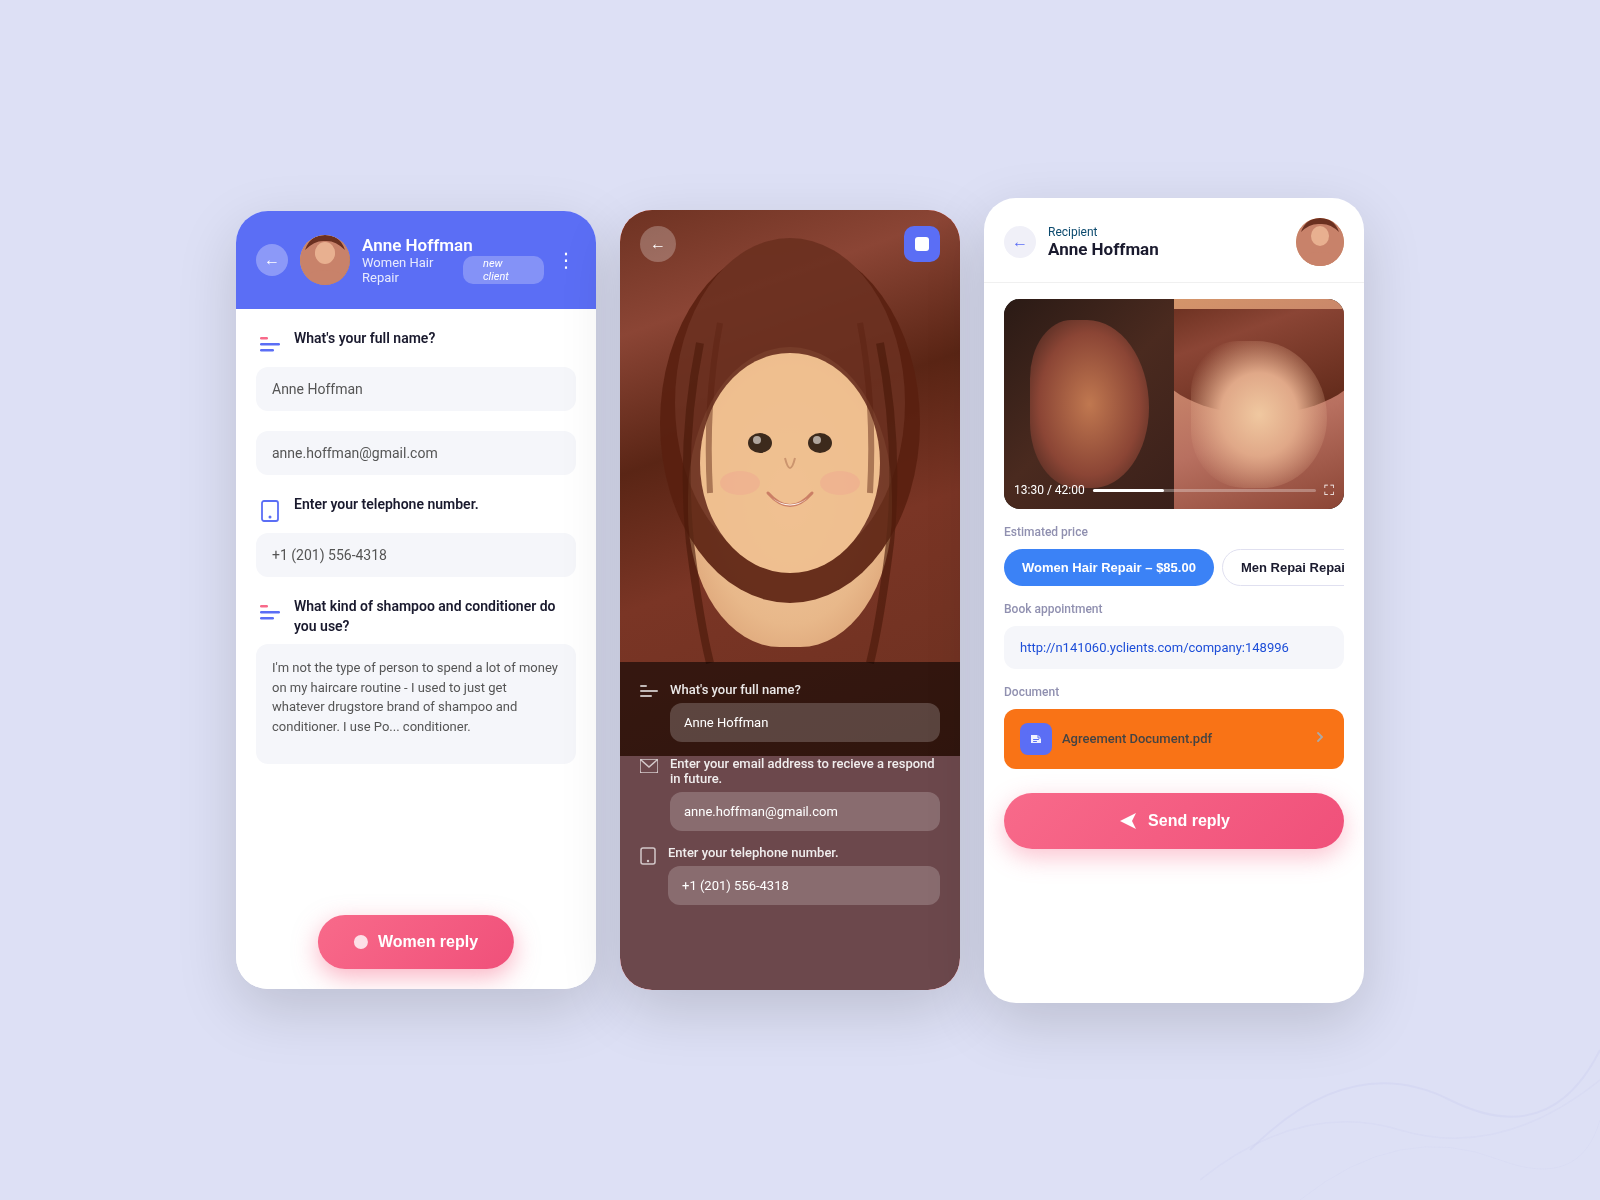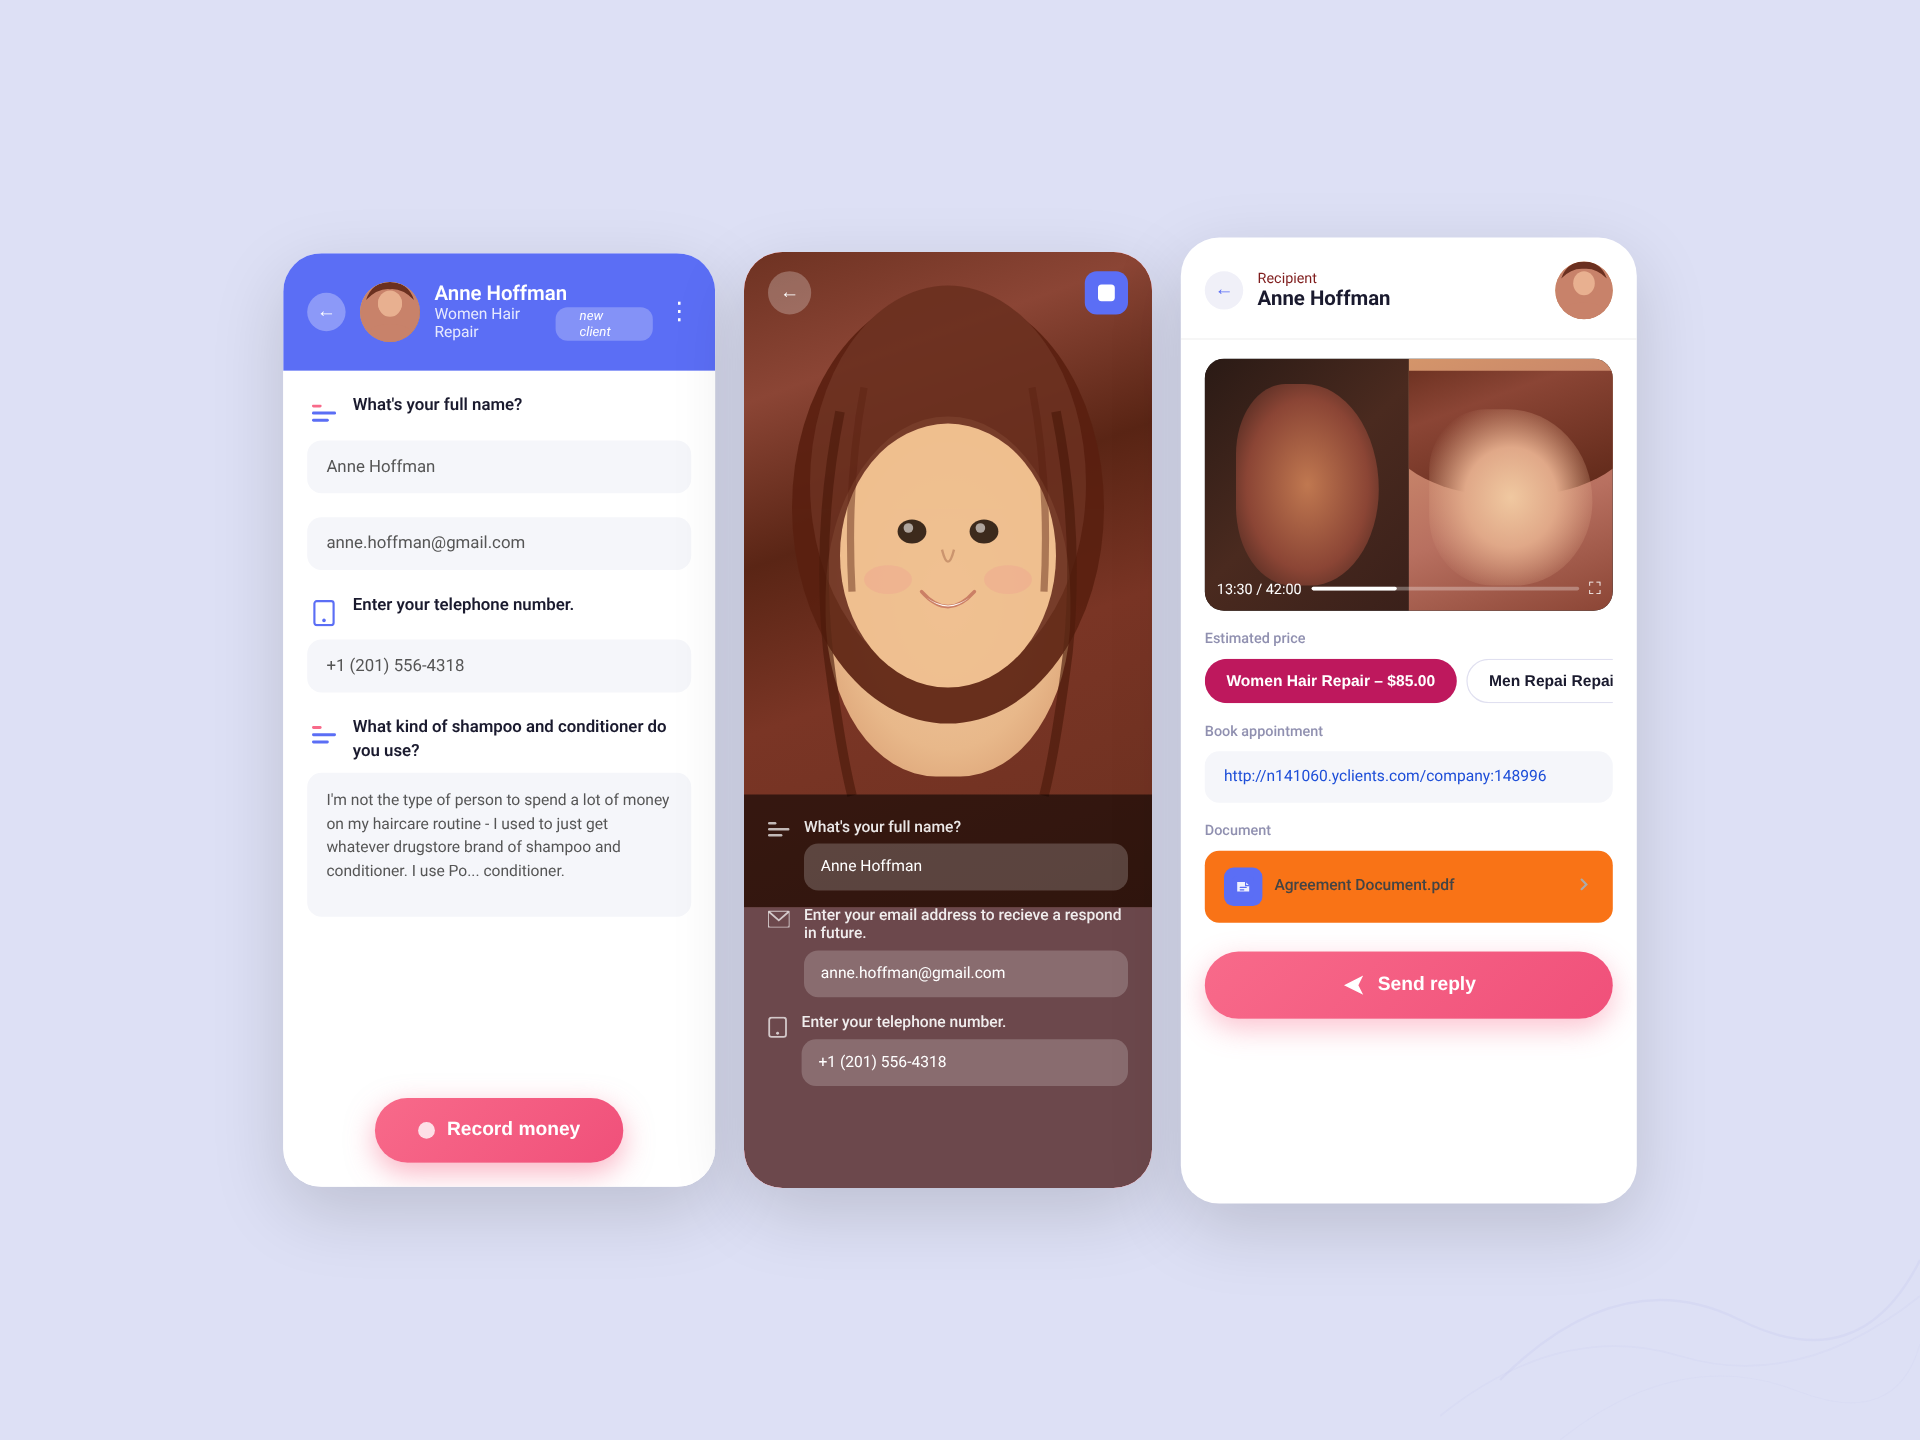--- a/index.html
+++ b/index.html
@@ -338,21 +338,21 @@
       border-bottom: 1px solid #f0f0f0;
       display: flex;
       align-items: center;
       gap: 12px;
     }
     .recipient-info {
       flex: 1;
     }
     .recipient-label {
       font-size: 12px;
-      color: #7f1d1d;
+      color: #0c4a6e;
     }
     .recipient-name {
       font-size: 17px;
       font-weight: 700;
       color: #1a1a2e;
     }
     .recipient-avatar {
       width: 48px;
       height: 48px;
       border-radius: 50%;
@@ -460,21 +460,21 @@
       font-weight: 500;
     }
     .price-tags {
       display: flex;
       gap: 8px;
       margin-bottom: 16px;
       flex-wrap: nowrap;
       overflow: hidden;
     }
     .price-tag-active {
-      background: #be185d;
+      background: #3b82f6;
       color: white;
       border-radius: 50px;
       padding: 10px 18px;
       font-size: 13px;
       font-weight: 600;
       cursor: pointer;
       border: none;
       white-space: nowrap;
     }
     .price-tag-outline {
@@ -632,21 +632,21 @@
             </svg>
           </div>
           <div class="form-label">What kind of shampoo and conditioner do you use?</div>
         </div>
         <div class="form-textarea">I'm not the type of person to spend a lot of money on my haircare routine - I used to just get whatever drugstore brand of shampoo and conditioner. I use Po... conditioner.</div>
       </div>
 
       <div class="record-btn-container">
         <button class="record-btn">
           <div class="record-dot"></div>
-          <span>Record money</span>
+          <span>Women reply</span>
         </button>
       </div>
     </div>
   </div>
 
   <div class="phone phone-middle">
 
     <div class="phone-middle-bg">
       <div class="face-photo">
         <div class="hair-bg"></div>

